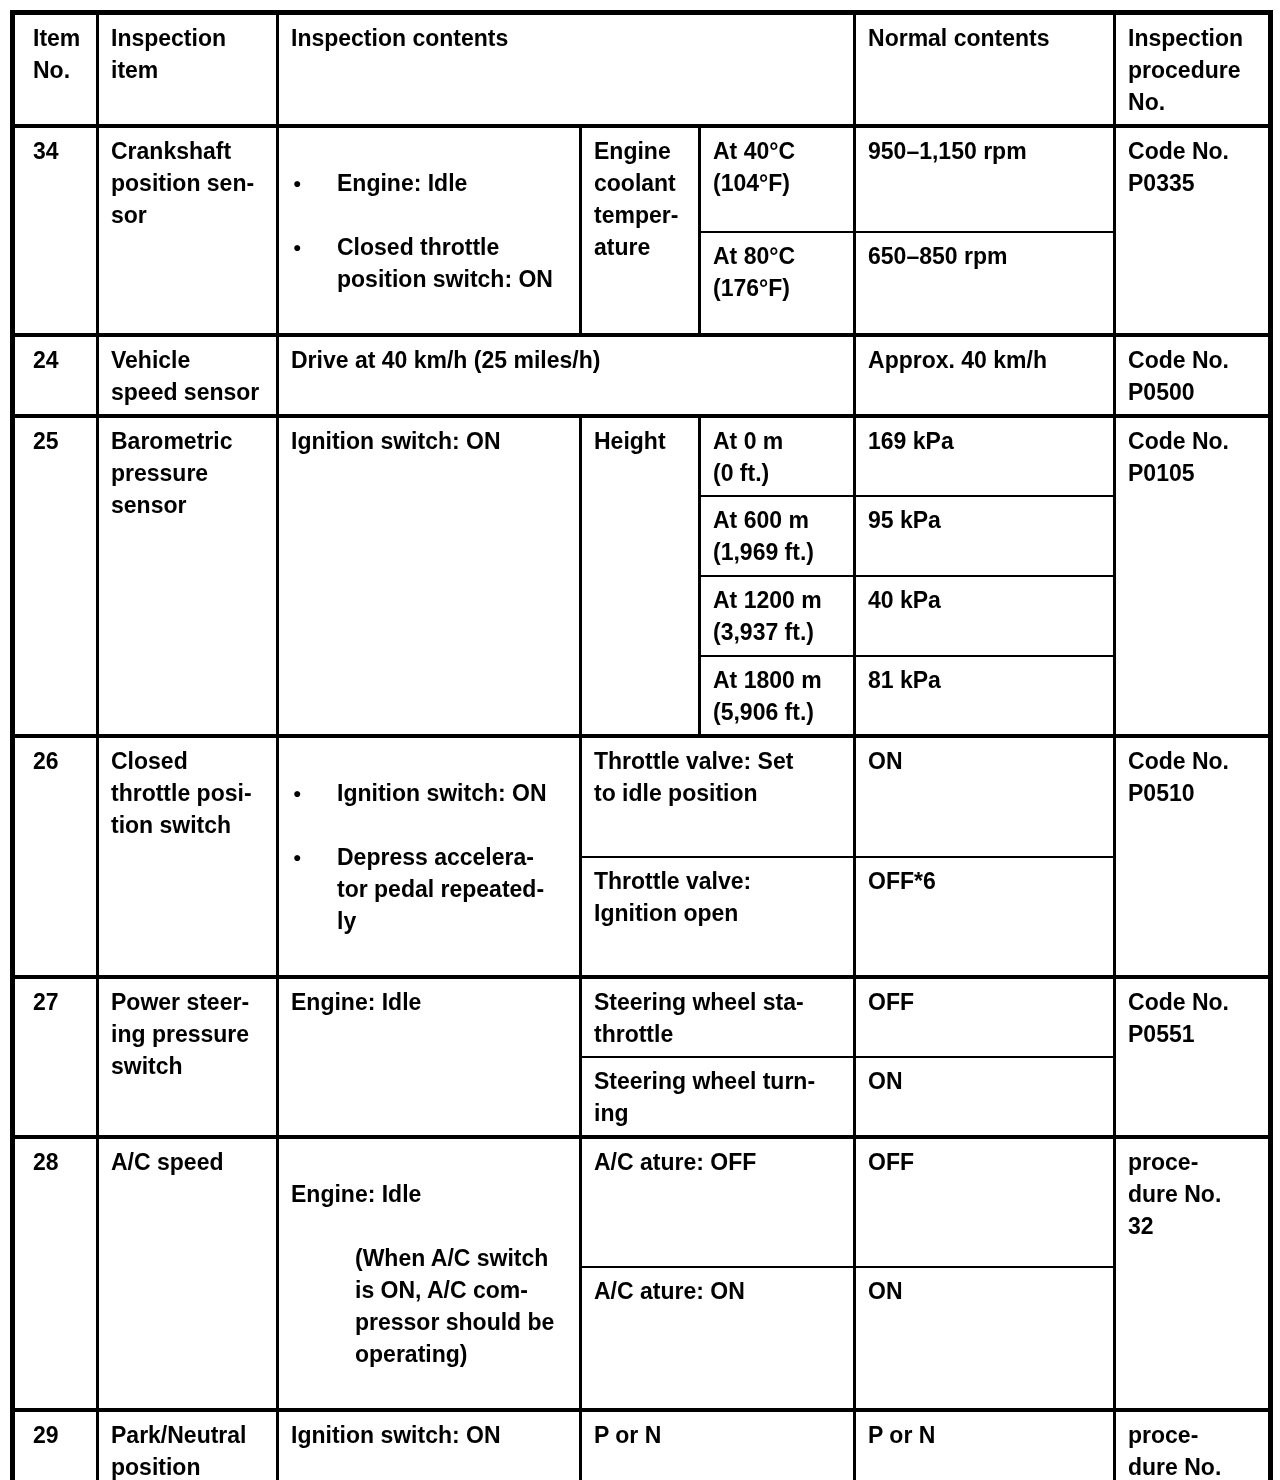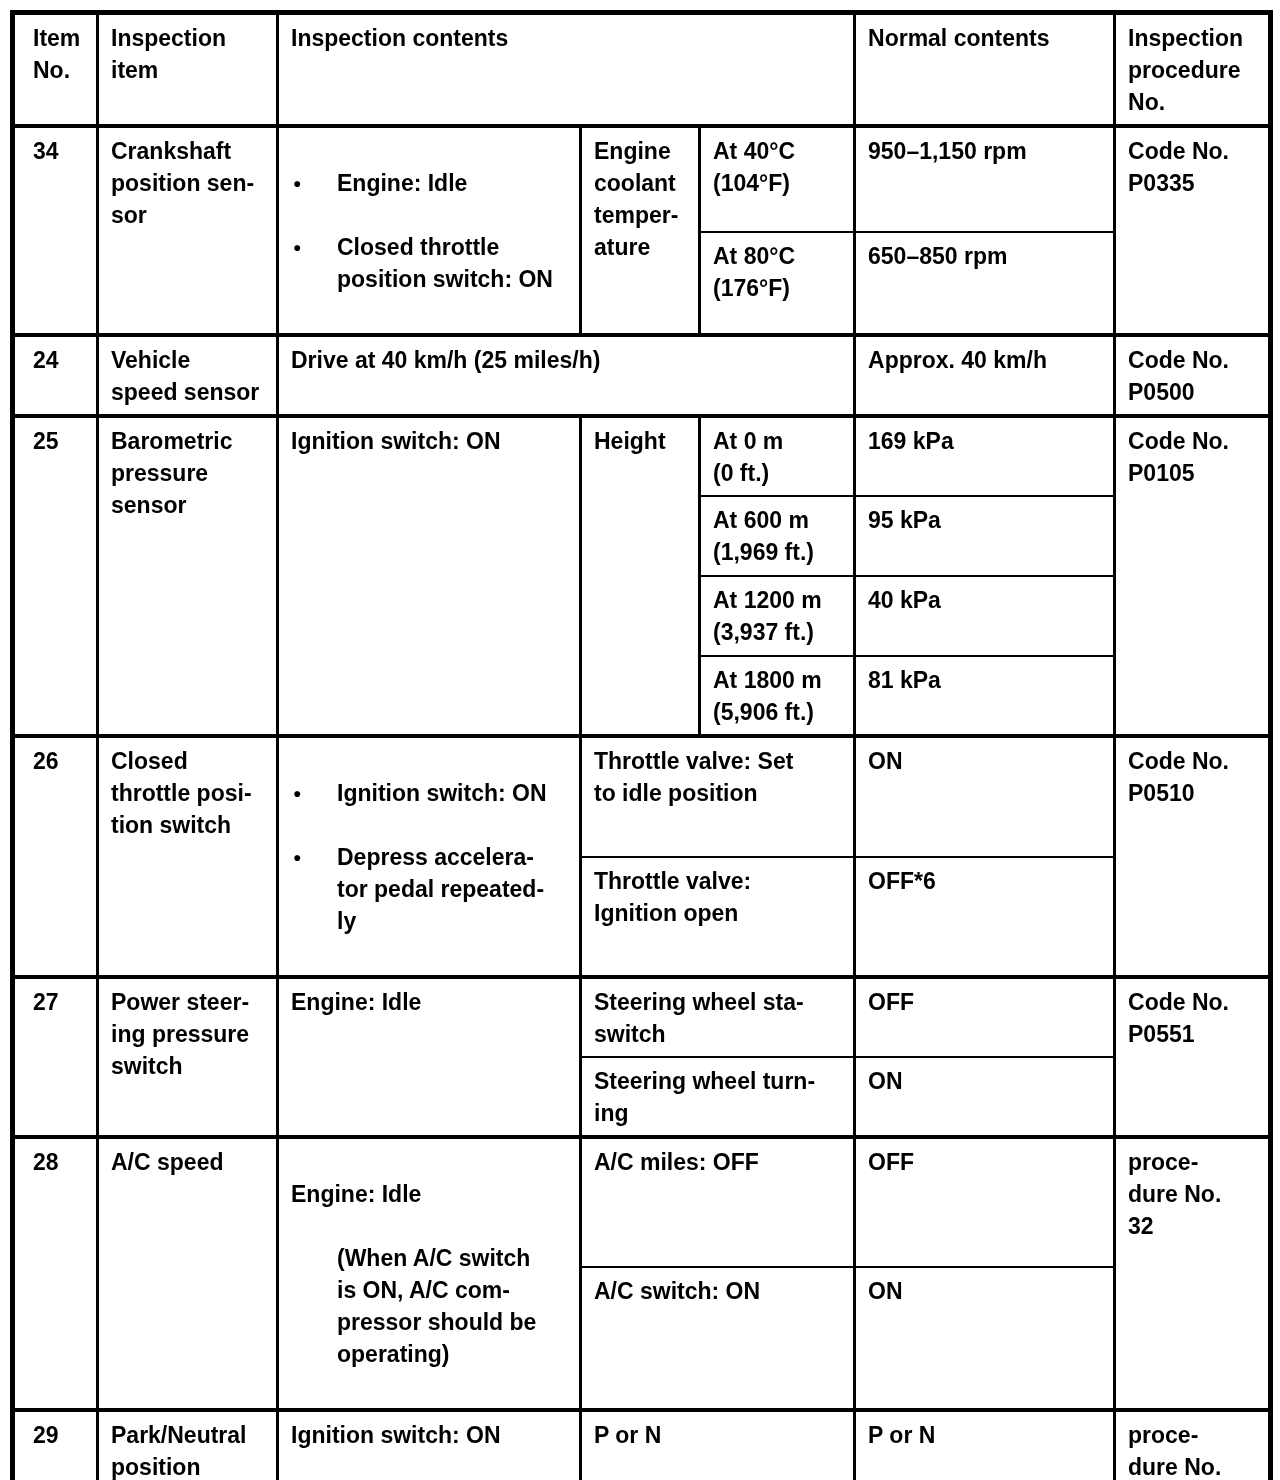--- a/index.html
+++ b/index.html
@@ -34,21 +34,21 @@
   tr.major > td, tr.major > th { border-top-width: 4px; }
   .itemno { padding-left: 18px; }
   .bline { display: flex; }
   .bul {
     flex: 0 0 44px;
     font-size: 14px;
     line-height: 32px;
     padding-left: 2px;
   }
   .btxt { flex: 1 1 auto; }
-  .indent { margin-left: 46px; }
+  .indent { margin-left: 64px; }
 </style>
 </head>
 <body>
 
 <div class="wrap">
 <table class="spec">
   <colgroup>
     <col style="width:85px">
     <col style="width:180px">
     <col style="width:303px">
@@ -171,49 +171,49 @@
       <td>OFF*6</td>
     </tr>
 
     <tr class="major" style="height:80px">
       <td class="itemno" rowspan="2">27</td>
       <td rowspan="2">Power steer-
 ing pressure
 switch</td>
       <td rowspan="2">Engine: Idle</td>
       <td colspan="2">Steering wheel sta-
-switch</td>
+throttle</td>
       <td>OFF</td>
       <td rowspan="2">Code No.
 P0551</td>
     </tr>
     <tr style="height:80px">
       <td colspan="2">Steering wheel turn-
 ing</td>
       <td>ON</td>
     </tr>
 
     <tr class="major" style="height:81px">
       <td class="itemno" rowspan="2">28</td>
       <td rowspan="2">A/C speed</td>
       <td rowspan="2">
         <div>Engine: Idle</div>
         <div class="indent">(When A/C switch
 is ON, A/C com-
 pressor should be
 operating)</div>
       </td>
-      <td colspan="2">A/C miles: OFF</td>
+      <td colspan="2">A/C ature: OFF</td>
       <td>OFF</td>
       <td rowspan="2">proce-
 dure No.
 32</td>
     </tr>
     <tr style="height:89px">
-      <td colspan="2">A/C switch: ON</td>
+      <td colspan="2">A/C ature: ON</td>
       <td>ON</td>
     </tr>
 
     <tr class="major" style="height:71px">
       <td class="itemno" rowspan="2">29</td>
       <td rowspan="2">Park/Neutral
 position
 switch
 &lt;A/T&gt;</td>
       <td rowspan="2">Ignition switch: ON</td>

